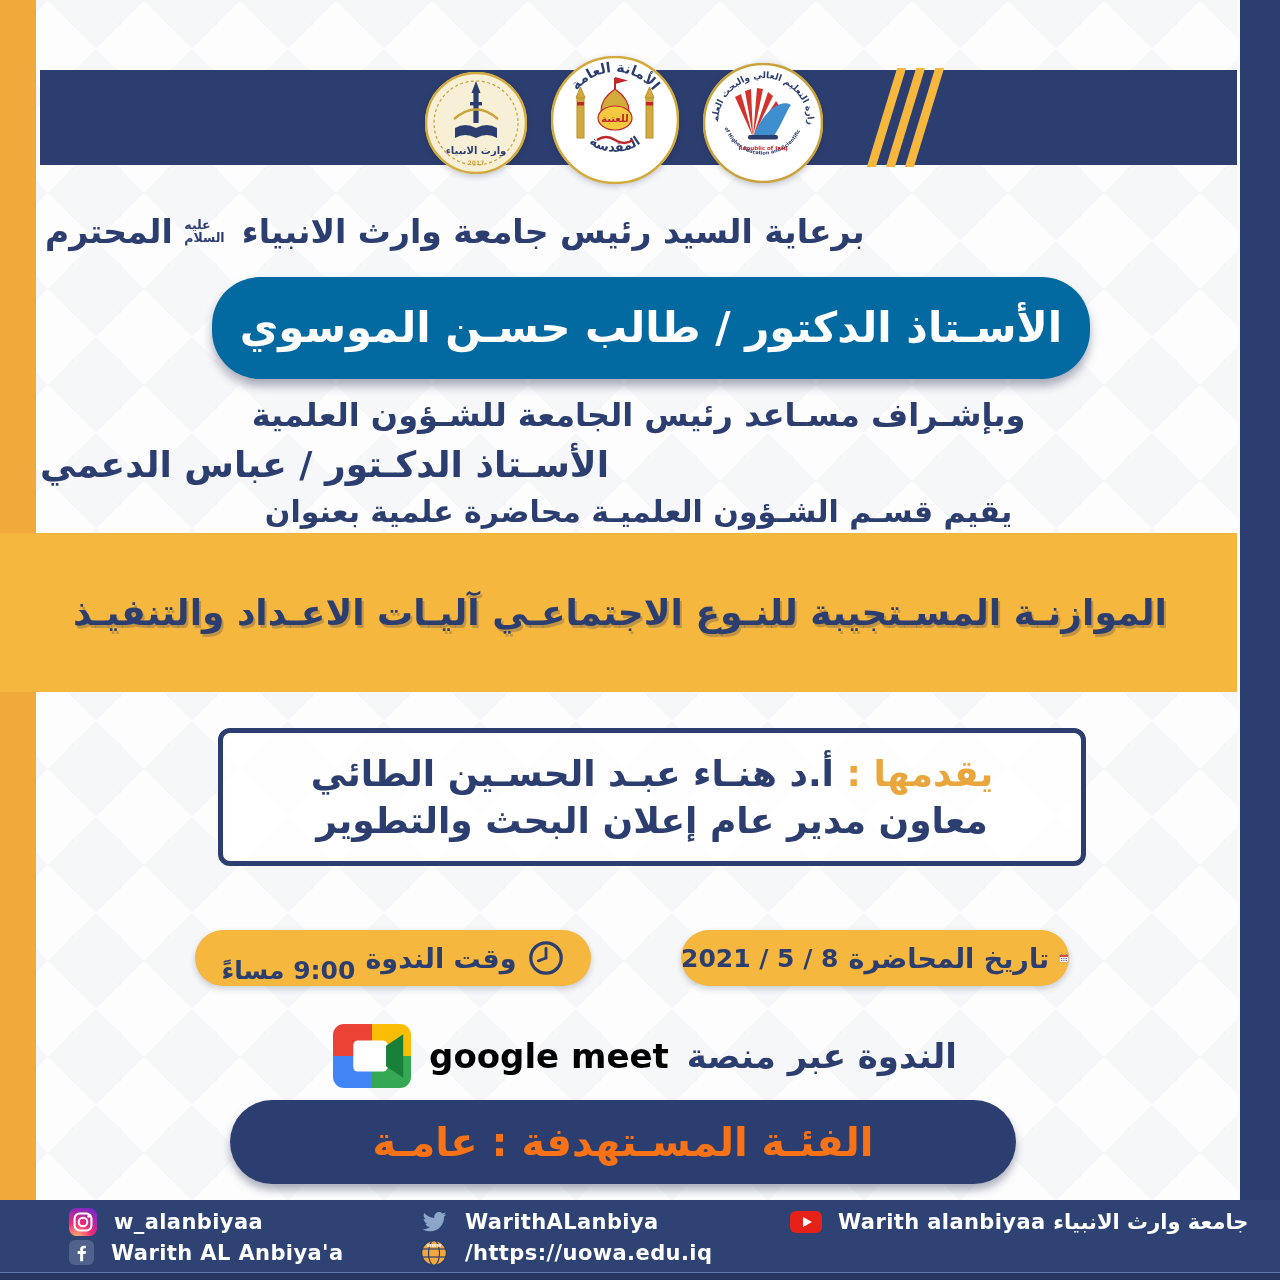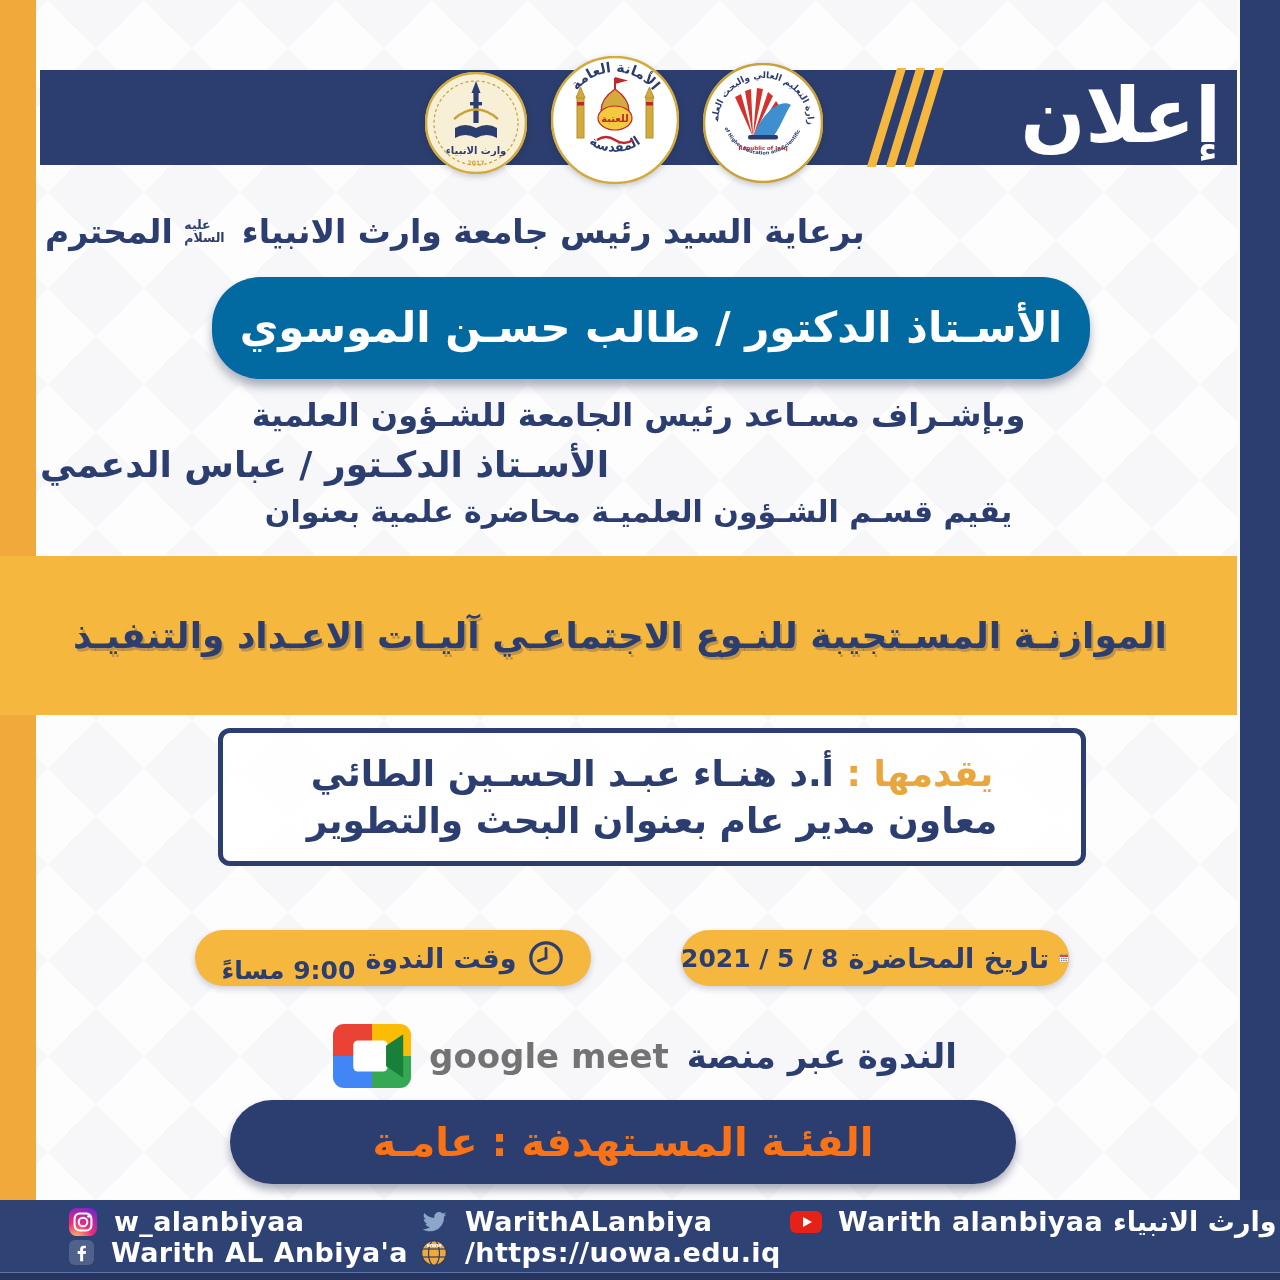--- a/index.html
+++ b/index.html
@@ -44,21 +44,21 @@
   .president-pill{
     left:212px;top:277px;width:878px;height:102px;background:#0369a1;border-radius:48px;
     box-shadow:0 7px 10px rgba(22,32,66,.35);z-index:2;
     color:#fff;font-size:42px;font-weight:700;text-align:center;line-height:102px;direction:rtl;white-space:nowrap;
   }
   .line-b1{left:40px;top:396px;width:1197px;text-align:center;font-size:32px;font-weight:700;direction:rtl;z-index:2;}
   .line-b2{left:40px;top:444px;width:1197px;text-align:left;font-size:36px;font-weight:700;direction:rtl;z-index:2;}
   .line-b3{left:40px;top:494px;width:1197px;text-align:center;font-size:30px;font-weight:700;direction:rtl;z-index:2;}
 
   
-  .title-band{left:0;top:556px;width:1240px;height:159px;background:#F6B73F;z-index:3;display:flex;align-items:center;justify-content:center;}
+  .title-band{left:0;top:533px;width:1240px;height:159px;background:#F6B73F;z-index:3;display:flex;align-items:center;justify-content:center;}
   .lecture-title{
     font-size:36px;font-weight:700;color:#2C3E6F;direction:rtl;white-space:nowrap;
     text-shadow:2px 3px 0 rgba(30,42,84,.25);
   }
 
   
   .presenter-box{
     left:218px;top:728px;width:858px;height:128px;border:5px solid #2C3E6F;border-radius:12px;background:rgba(255,255,255,.85);
     z-index:2;display:flex;flex-direction:column;align-items:center;justify-content:center;gap:6px;direction:rtl;
   }
@@ -73,59 +73,58 @@
     box-shadow:0 3px 6px rgba(22,32,66,.2);
   }
   .date-pill{left:681px;top:930px;width:388px;}
   .time-pill{left:195px;top:930px;width:396px;}
   .pill .lbl{font-size:27px;font-weight:700;color:#2C3E6F;white-space:nowrap;}
   .pill .val{font-size:25px;font-weight:700;color:#2C3E6F;direction:ltr;white-space:nowrap;}
 
   
   .meet-row{left:300px;top:1024px;width:690px;height:64px;z-index:2;display:flex;align-items:center;justify-content:center;gap:18px;direction:rtl;}
   .meet-text{font-size:34px;font-weight:700;color:#2C3E6F;white-space:nowrap;}
-  .meet-latin{font-size:34px;font-weight:700;color:#737373;direction:ltr;}
+  .meet-latin{font-size:34px;font-weight:700;color:#000000;direction:ltr;}
 
   
   .audience-pill{
     left:230px;top:1100px;width:786px;height:84px;background:#2C3E6F;border-radius:42px;z-index:2;
     box-shadow:0 6px 9px rgba(22,32,66,.35);
     display:flex;align-items:center;justify-content:center;
   }
   .audience-text{color:#f97316;font-size:40px;font-weight:700;direction:rtl;white-space:nowrap;}
 
   
   .footer{
     left:0;top:1200px;width:1280px;height:80px;background:#2E4273;z-index:6;
     box-shadow:inset 0 -7px 0 #263560;
   }
   .footer::after{content:"";position:absolute;left:0;bottom:7px;width:100%;height:1px;background:rgba(170,196,240,.4);}
   .footer-grid{
     position:absolute;left:68px;top:6px;right:20px;bottom:12px;
     display:grid;grid-template-columns:345px 365px auto;grid-template-rows:1fr 1fr;column-gap:6px;
   }
   .social{display:flex;align-items:center;gap:16px;direction:ltr;}
-  .social .txt{color:#fff;font-size:27px;font-weight:700;letter-spacing:.4px;white-space:nowrap;}
+  .social .txt{color:#fff;font-size:21px;font-weight:700;letter-spacing:.4px;white-space:nowrap;}
   .social svg{flex:0 0 auto;display:block;}
 
   .tiny-caption{font-weight:700;}
 </style>
 </head>
 <body>
 
 <div class="abs left-strip"></div>
 <div class="abs right-strip"></div>
 
 <div class="abs header-band">
   <div class="stripes">
     <div class="stripe"></div>
     <div class="stripe"></div>
     <div class="stripe"></div>
   </div>
-  <div class="announce-title">إعلان</div>
 </div>
 
 <div class="abs logos">
 
   <div class="logo logo-univ">
     <svg width="102" height="102" viewBox="0 0 102 102">
       <circle cx="51" cy="51" r="50" fill="#f8efd7" stroke="#d3ab3c" stroke-width="2.5"></circle>
       <circle cx="51" cy="51" r="42" fill="none" stroke="#caa23a" stroke-width="1.2" stroke-dasharray="3 2.5"></circle>
       <polygon points="51,9 46.5,21 55.5,21" fill="#2C3E6F"></polygon>
       <rect x="48.4" y="19" width="5.2" height="32" fill="#2C3E6F"></rect>
@@ -206,21 +205,21 @@
 
 <div class="abs title-band">
   <div class="lecture-title">الموازنـة المسـتجيبة للنـوع الاجتماعـي آليـات الاعـداد والتنفيـذ</div>
 </div>
 
 <div class="abs presenter-box">
   <div class="presenter-line1">
     <span class="presenter-label">يقدمها :</span>
     <span class="navy">أ.د هنـاء عبـد الحسـين الطائي</span>
   </div>
-  <div class="presenter-line2">معاون مدير عام بعنوان البحث والتطوير</div>
+  <div class="presenter-line2">معاون مدير عام إعلان البحث والتطوير</div>
 </div>
 
 <div class="abs pill date-pill">
   <svg width="34" height="32" viewBox="0 0 36 34">
     <rect x="8" y="2" width="3" height="8" rx="1.5" fill="#5b74a8"></rect>
     <rect x="25" y="2" width="3" height="8" rx="1.5" fill="#5b74a8"></rect>
     <rect x="2" y="6" width="32" height="26" rx="3" fill="#fff" stroke="#8a97b5" stroke-width="1.6"></rect>
     <rect x="2" y="6" width="32" height="7" rx="3" fill="#cf4b44"></rect>
     <g fill="#5b74a8">
       <rect x="7" y="17" width="5" height="4"></rect>

